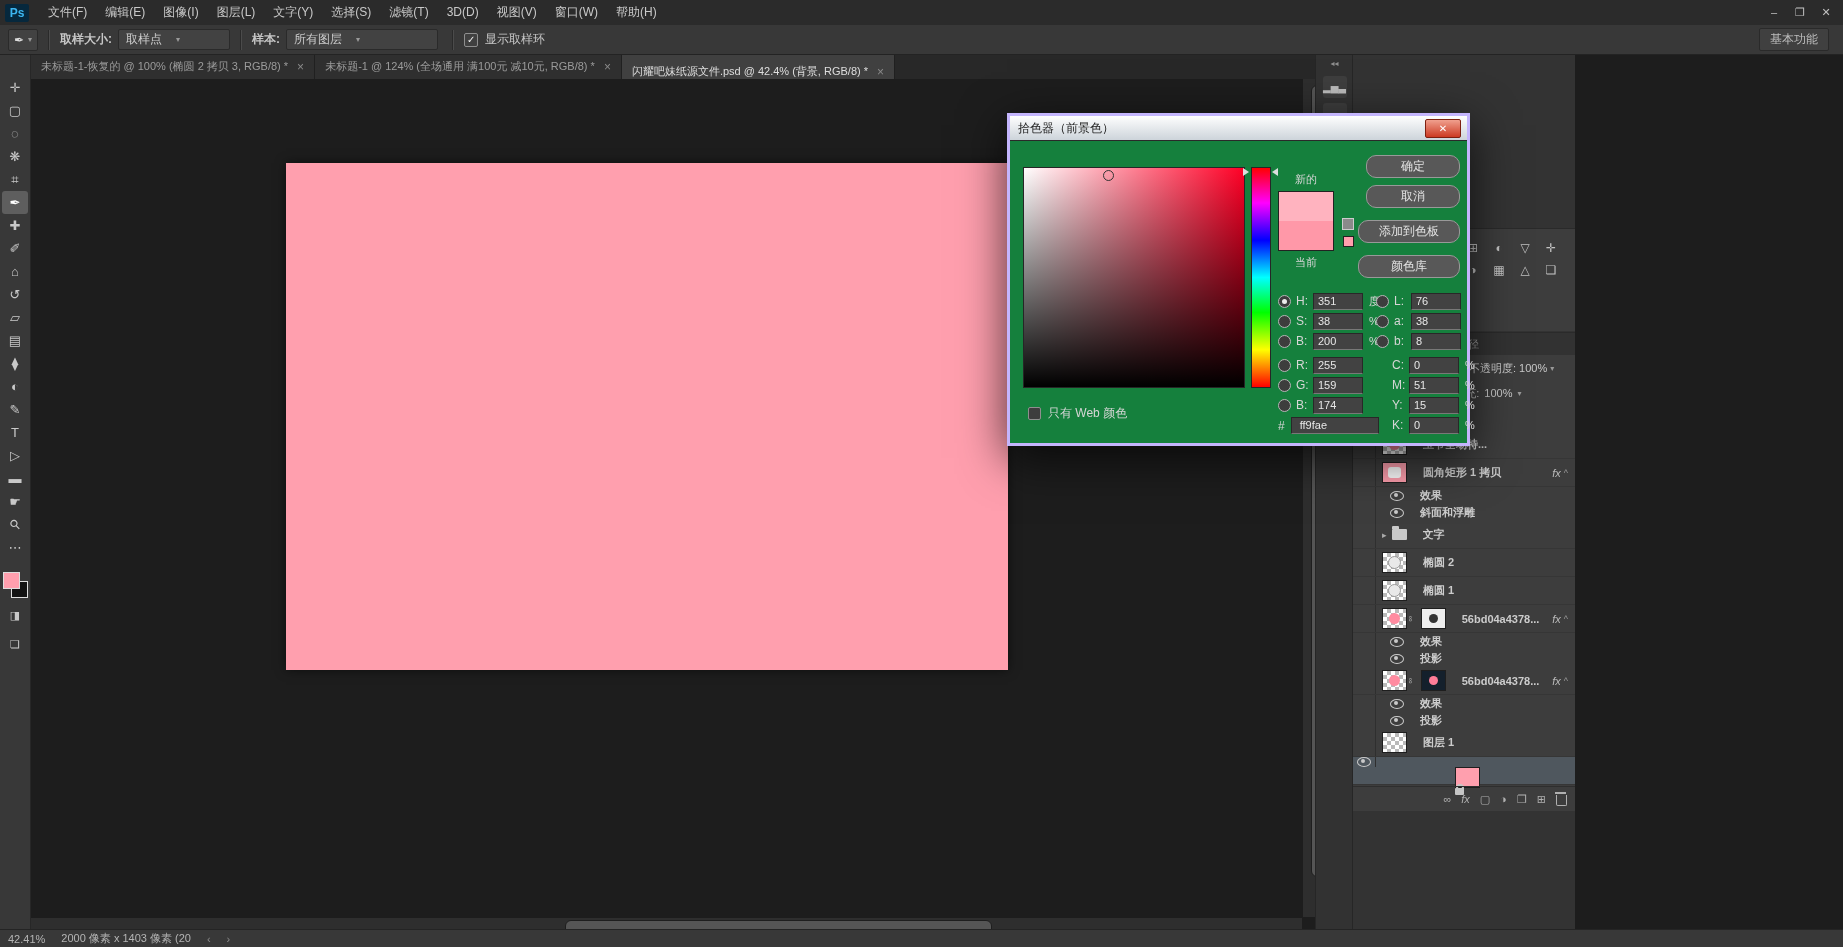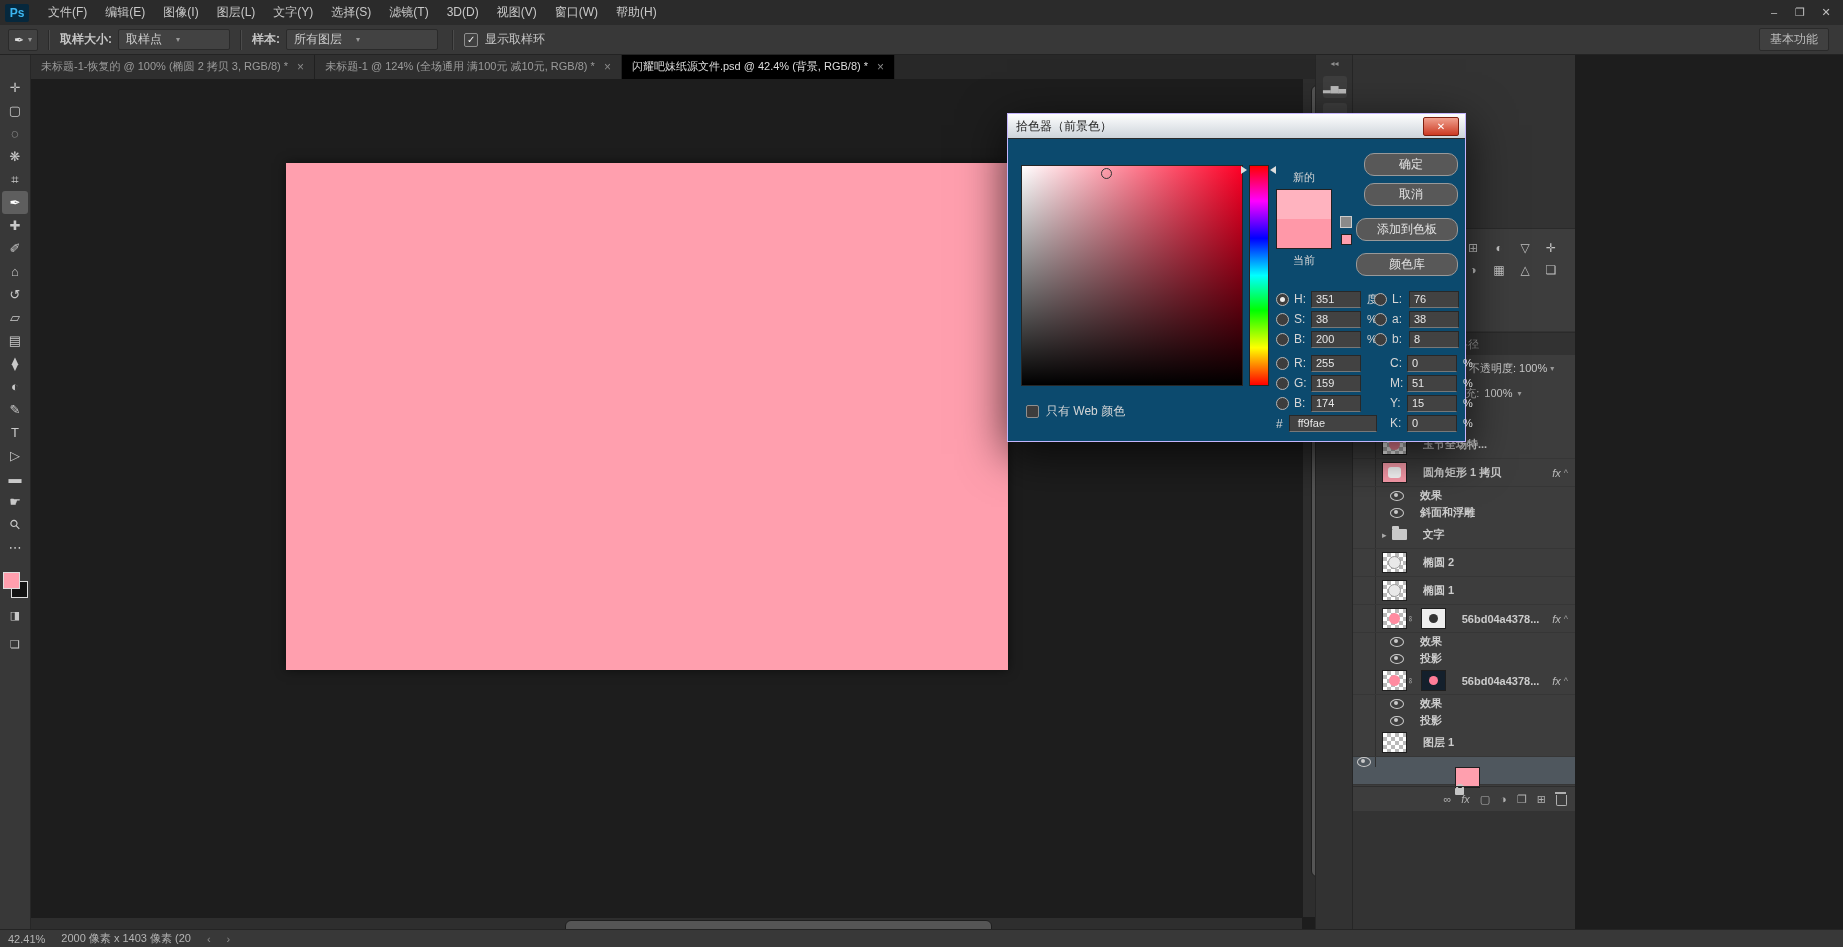--- a/index.html
+++ b/index.html
@@ -34,21 +34,21 @@
   .checkbox{width:12px;height:12px;background:#404040;border:1px solid #8f8f8f;border-radius:2px;
             color:#eee;font-size:10px;line-height:11px;text-align:center;margin-right:7px;}
   .workspace-btn{margin-left:auto;margin-right:14px;color:#bdbdbd;background:#404040;
                  border:1px solid #2a2a2a;border-radius:2px;padding:2px 10px;}
 
   
   .tabstrip{position:absolute;top:54px;left:31px;width:1284px;height:25px;background:#282828;
             display:flex;border-bottom:1px solid #1e1e1e;}
   .doc-tab{display:flex;align-items:center;padding:0 10px;font-size:11px;color:#9b9b9b;background:#2f2f2f;
            border-right:1px solid #202020;white-space:nowrap;overflow:hidden;max-width:306px;}
-  .doc-tab.active{background:#000000;color:#dedede;}
+  .doc-tab.active{background:#404040;color:#dedede;align-items:flex-end;}
   .doc-tab .tab-close{margin-left:9px;color:#8a8a8a;font-size:12px;}
 
   
   .toolbar{position:absolute;top:54px;left:0;width:30px;bottom:17px;background:#383838;
            border-right:1px solid #272727;display:flex;flex-direction:column;align-items:center;
            padding-top:22px;z-index:10;}
   .tool{width:26px;height:23px;flex:none;display:flex;align-items:center;justify-content:center;
         color:#c9c9c9;font-size:13px;}
   .tool.active{background:#5e5e5e;border-radius:3px;color:#fff;}
   .tool.rot{transform:rotate(-45deg);}
@@ -159,22 +159,22 @@
   
   .statusbar{position:absolute;left:0;right:0;bottom:0;height:17px;background:#383838;border-top:1px solid #242424;
              display:flex;align-items:center;font-size:11px;color:#b5b5b5;padding-left:8px;gap:16px;z-index:15;}
   .sb-nav{color:#8d8d8d;}
 
   
   .watermark{position:absolute;left:1222px;top:756px;font-size:33px;font-weight:bold;color:#fff;
              letter-spacing:1px;z-index:90;text-shadow:0 1px 3px rgba(0,0,0,.35);}
 
   
-  .dialog{position:absolute;left:1007px;top:113px;width:457px;height:327px;background:#0c4a6e;
-          border:1px solid #c4b5fd;box-shadow:0 12px 44px rgba(0,0,0,.7);z-index:100;font-size:12px;color:#d6d6d6;}
+  .dialog{position:absolute;left:1007px;top:113px;width:457px;height:327px;background:#15803d;
+          border:3px solid #c4b5fd;box-shadow:0 12px 44px rgba(0,0,0,.7);z-index:100;font-size:12px;color:#d6d6d6;}
   .dlg-title{height:24px;background:linear-gradient(#fefefe,#cdd4da);display:flex;align-items:center;
              padding-left:8px;color:#222;border-bottom:1px solid #2a2a2a;}
   .dlg-close{position:absolute;top:3px;right:6px;width:34px;height:17px;
              background:linear-gradient(#f0a08e,#cc3a23);border:1px solid #7e1f10;border-radius:2px;
              color:#fff;font-size:10px;display:flex;align-items:center;justify-content:center;}
   .dlg-field{position:absolute;left:13px;top:51px;width:220px;height:219px;border:1px solid #262626;
              background:linear-gradient(to top,#000,rgba(0,0,0,0)),linear-gradient(to right,#fff,#ff0026);}
   .field-marker{position:absolute;left:79px;top:2px;width:9px;height:9px;border:1px solid #333;border-radius:50%;}
   .dlg-hue{position:absolute;left:241px;top:51px;width:18px;height:219px;border:1px solid #262626;
            background:linear-gradient(to bottom,#f00 0%,#f0f 16%,#00f 33%,#0ff 50%,#0f0 66%,#ff0 83%,#f00 100%);}

